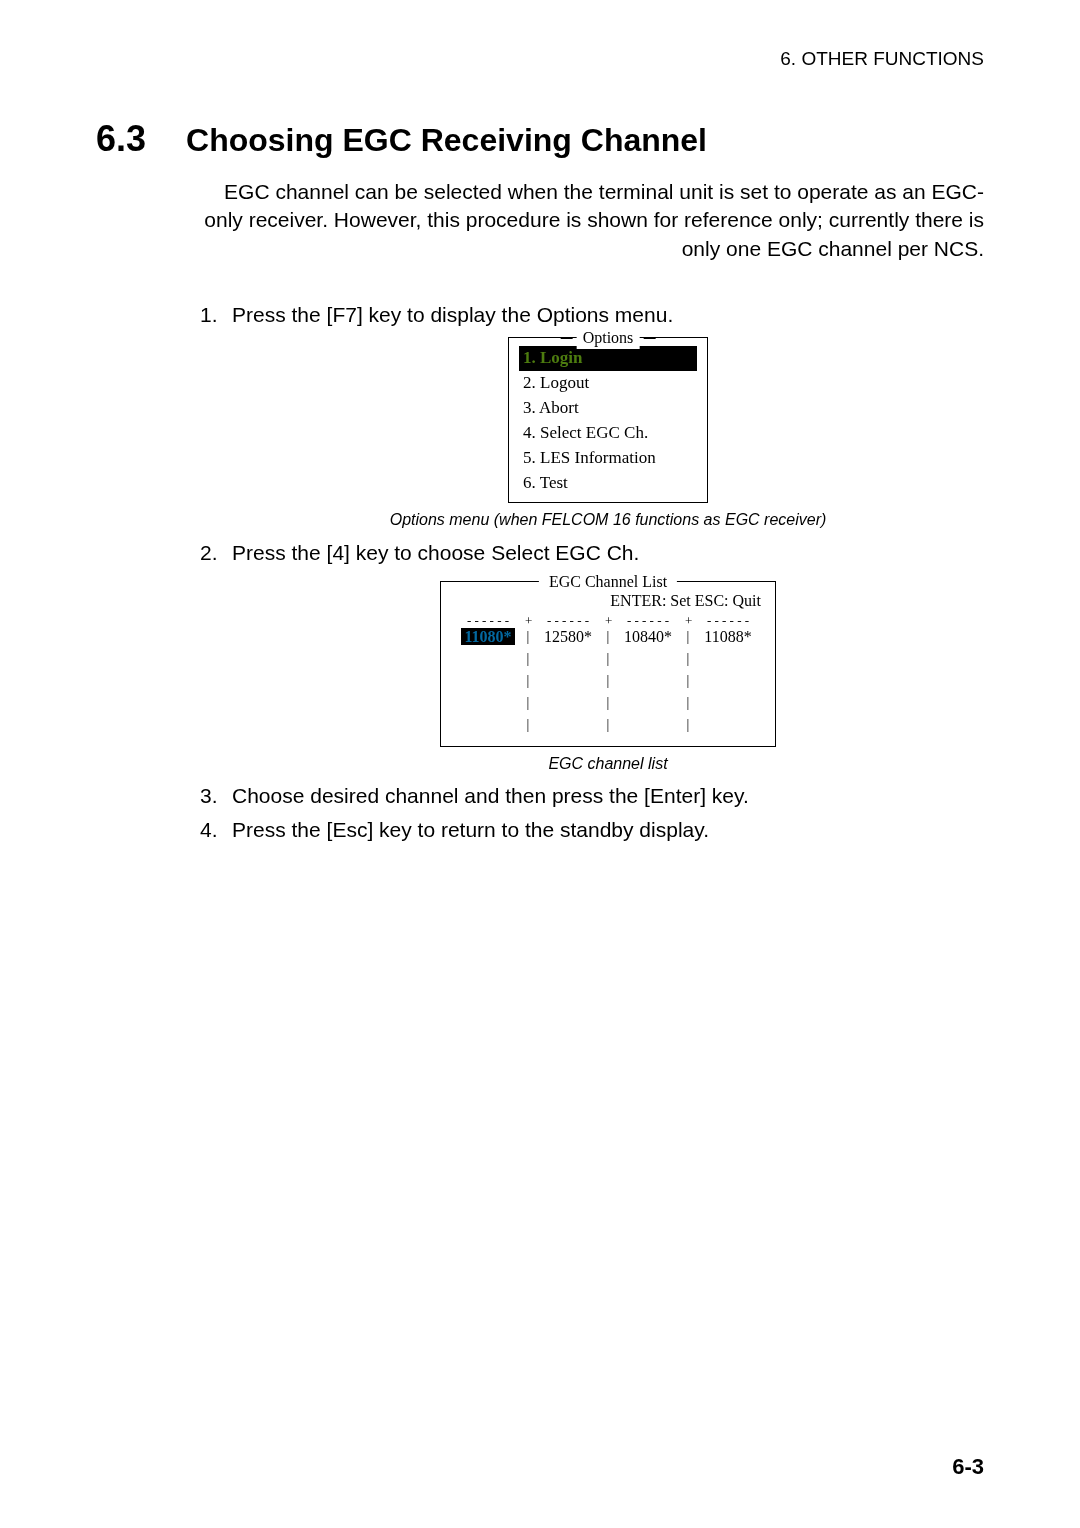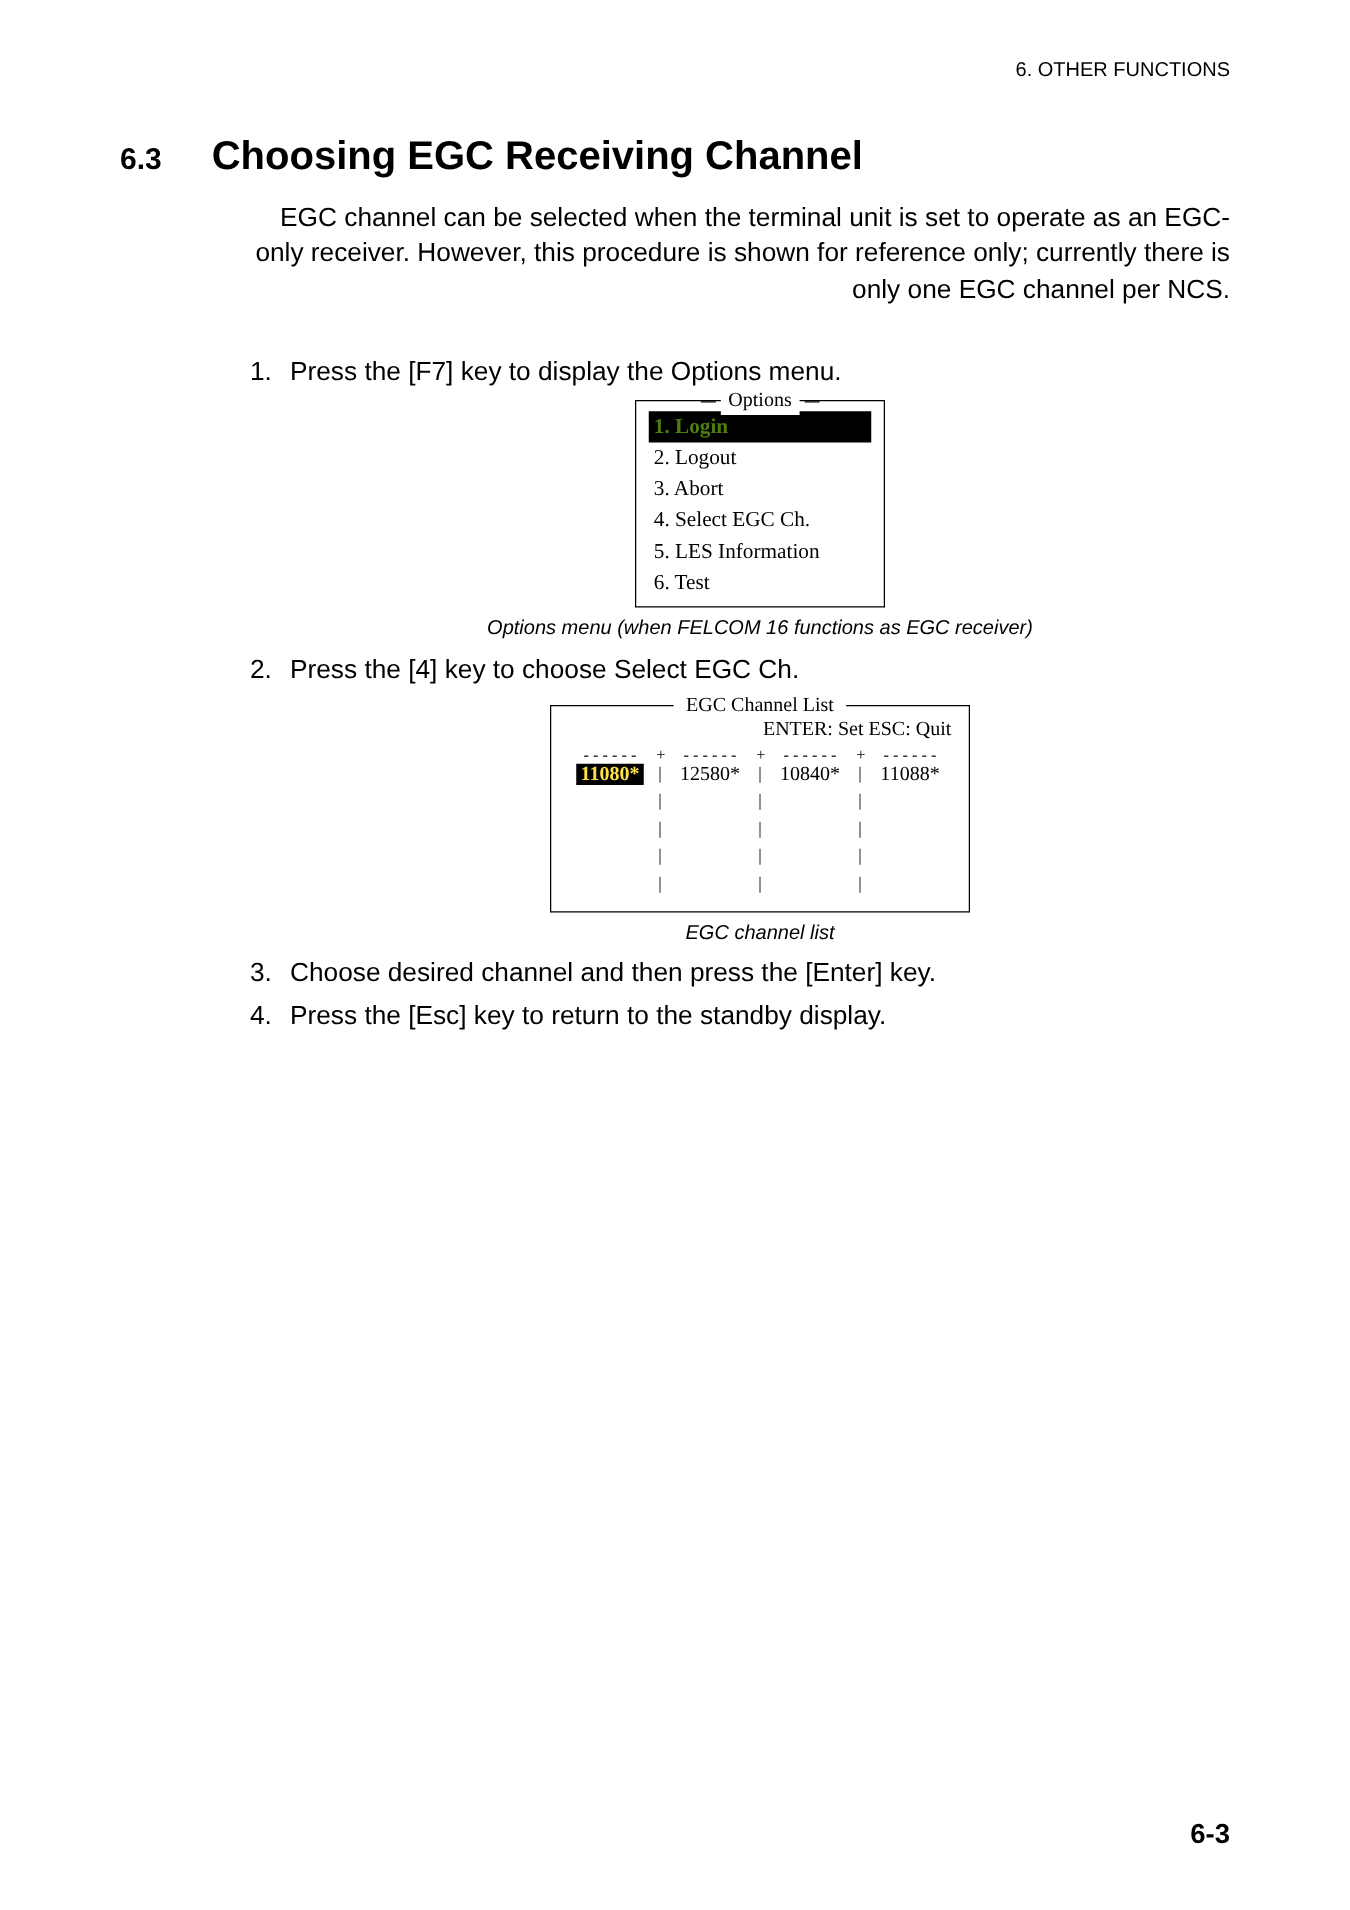--- a/index.html
+++ b/index.html
@@ -7,31 +7,31 @@
       width: 1080px;
       height: 1528px;
       background: #fff;
       font-family: Arial, Helvetica, sans-serif;
       color: #000;
       position: relative;
       padding: 48px 96px 48px 96px;
     }
     .header-running {
       text-align: right;
-      font-size: 16px;
+      font-size: 19px;
       margin-bottom: 36px;
     }
     .section-row {
       display: flex;
       align-items: baseline;
       gap: 40px;
       margin-bottom: 18px;
     }
     .section-num {
-      font-size: 24px;
+      font-size: 36px;
       font-weight: bold;
       margin-top: 12px;
     }
     .section-title {
       font-size: 32px;
       font-weight: bold;
     }
     .intro {
       margin-left: 104px;
       font-size: 21px;
@@ -171,21 +171,21 @@
       text-align: center;
       white-space: nowrap;
       overflow: hidden;
     }
     .egc-divider {
       width: 6px;
       text-align: center;
     }
     .egc-cell.highlight span {
       background: #000;
-      color: #fde047;
+      color: #0369a1;
       font-weight: bold;
       padding: 0 3px;
     }
     .vbar {
       width: 6px;
       text-align: center;
       font-size: 14px;
       line-height: 1;
     }
 

